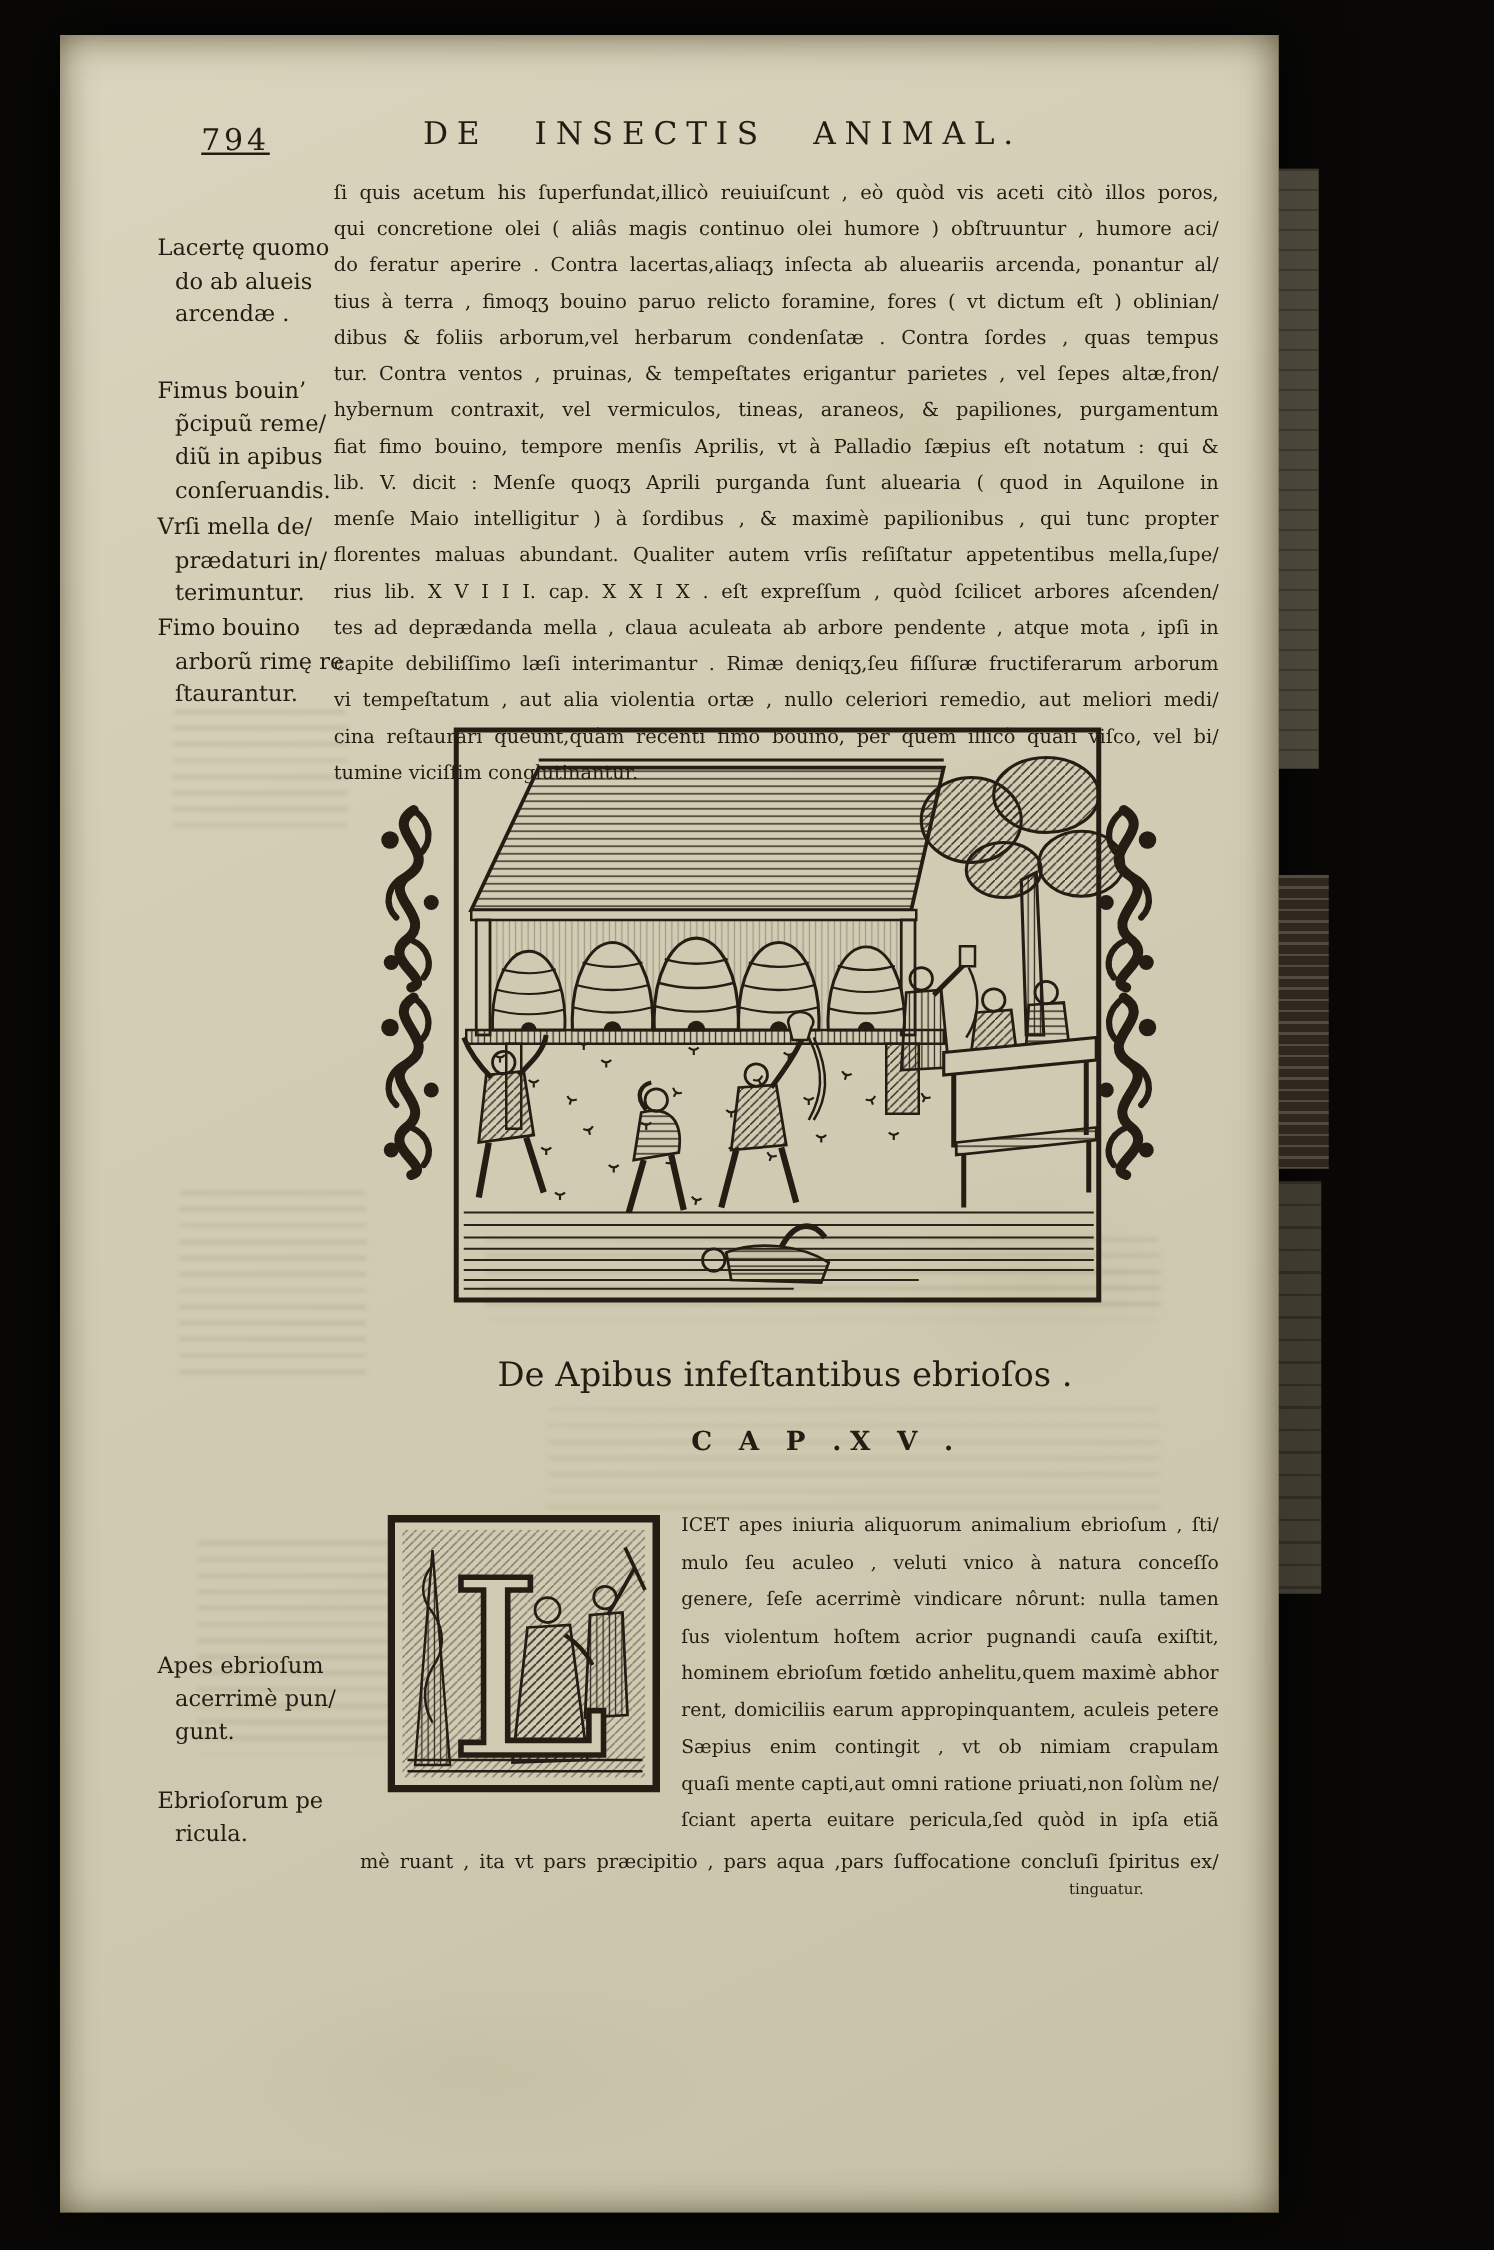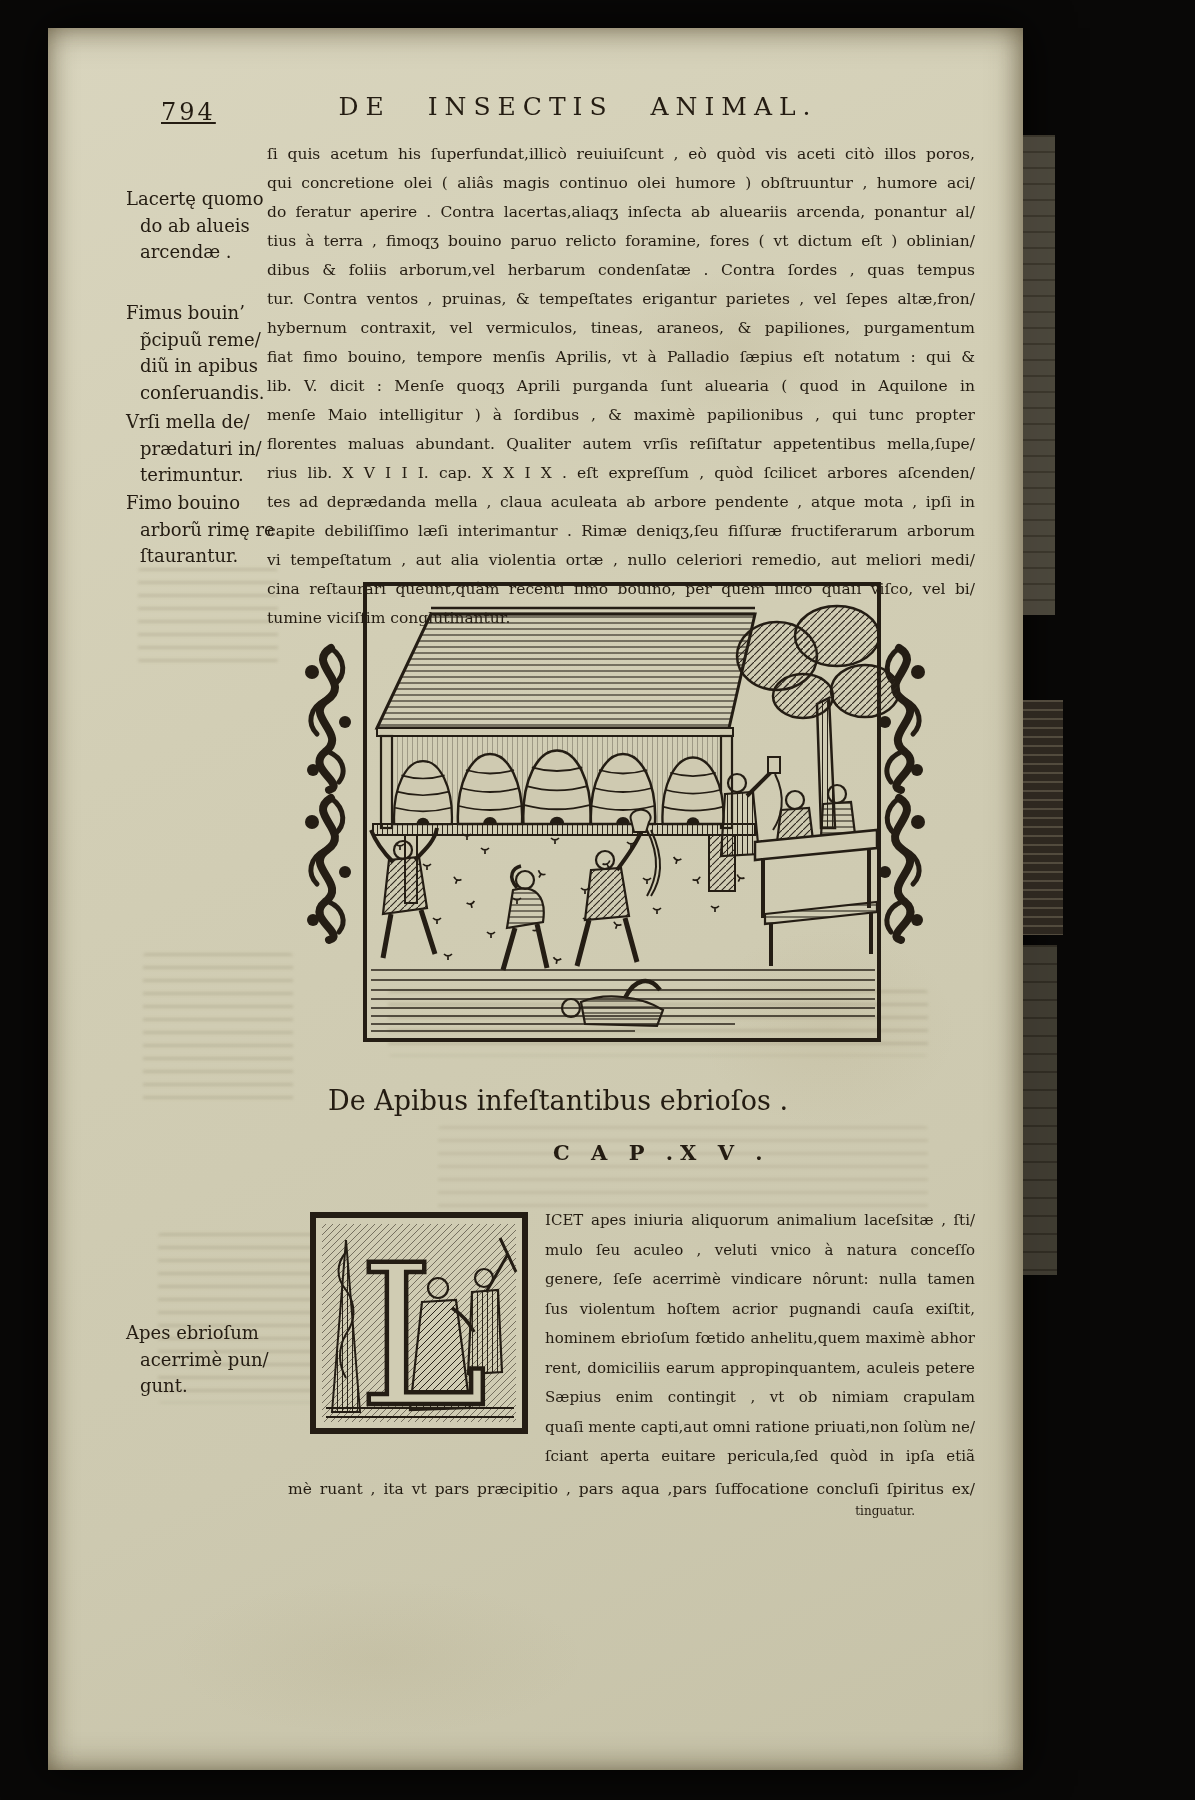--- a/index.html
+++ b/index.html
@@ -26,21 +26,21 @@
   .runtitle{position:absolute;left:250px;top:64px;width:560px;text-align:center;
     font-size:25px;font-weight:normal;letter-spacing:7px;word-spacing:22px;}
   .maintext{position:absolute;left:219px;top:112px;width:708px;font-size:15.5px;}
   .tline{height:29px;line-height:29px;overflow:hidden;text-align:justify;text-align-last:justify;white-space:normal;}
   .tline.noj{text-align-last:left;}
   .mnote{position:absolute;left:78px;width:152px;font-size:18px;line-height:26.5px;
     padding-left:14px;text-indent:-14px;}
   .mnote div{text-indent:0;padding-left:0;}
   .mnote .first{margin-left:-14px;}
   .woodcut{position:absolute;left:237px;top:550px;}
-  .sectitle{position:absolute;left:280px;top:1057px;width:600px;text-align:left;font-size:27px;}
+  .sectitle{position:absolute;left:280px;top:1057px;width:600px;text-align:center;font-size:27px;}
   .capline{position:absolute;left:505px;top:1112px;display:flex;
     font-size:21px;font-weight:bold;letter-spacing:7px;}
   .dropcap{position:absolute;left:262px;top:1184px;}
   .chtext{position:absolute;left:497px;top:1178px;width:430px;font-size:15px;}
   .chline{height:29.5px;line-height:29.5px;overflow:hidden;text-align:justify;text-align-last:justify;}
   .fullline{position:absolute;left:240px;top:1447px;width:687px;font-size:15.5px;
     height:29px;line-height:29px;overflow:hidden;text-align:justify;text-align-last:justify;}
   .lastword{position:absolute;left:240px;top:1476px;width:687px;text-align:right;
     padding-right:0;box-sizing:border-box;font-size:12px;}
   .lastword span{margin-right:60px;}
@@ -108,20 +108,24 @@
   </div>
   <div class="mnote" style="top:462px;">
     <div class="first">Fimo bouino</div>
     <div>arborũ rimę re</div>
     <div>ſtaurantur.</div>
   </div>
   <div class="mnote" style="top:1292px;">
     <div class="first">Apes ebrioſum</div>
     <div>acerrimè pun/</div>
     <div>gunt.</div>
+  </div>
+  <div class="mnote" style="top:1400px;">
+    <div class="first">Ebrioſorum pe</div>
+    <div>ricula.</div>
   </div>
 
   <svg class="woodcut" width="660" height="468" viewBox="0 0 660 468">
     <defs>
       <pattern id="w-hh" width="6" height="6" patternUnits="userSpaceOnUse">
         <path d="M0,3 H6" stroke="#2a231a" stroke-width="1.1"></path>
       </pattern>
       <pattern id="w-hd" width="7" height="7" patternUnits="userSpaceOnUse">
         <path d="M0,7 L7,0" stroke="#2a231a" stroke-width="1.1"></path>
       </pattern>
@@ -295,21 +299,21 @@
       <path d="M142,96 C154,104 160,112 164,120" stroke-width="3.5"></path>
       <circle cx="174" cy="66" r="9" stroke-width="2.2"></circle>
       <path d="M162,80 L188,78 L192,160 L158,162 Z" fill="url(#d-hv)" stroke-width="2.2"></path>
       <path d="M176,80 C186,64 192,52 198,42 M190,26 L206,60" stroke-width="3"></path>
       <path d="M16,196 H204 M16,205 H204" stroke-width="2"></path>
     </g>
     <text x="48" y="192" font-size="195" font-family="DejaVu Serif, Liberation Serif, serif" fill="#d0ccb3" stroke="#241d14" stroke-width="4.5">L</text>
   </svg>
 
   <div class="chtext">
-    <div class="chline">ICET  apes iniuria aliquorum animalium laceſsitæ , ſti/</div>
+    <div class="chline">ICET  apes iniuria aliquorum animalium ebrioſum , ſti/</div>
     <div class="chline">mulo ſeu aculeo , veluti vnico à natura conceſſo armorum</div>
     <div class="chline">genere, ſeſe acerrimè vindicare nôrunt: nulla tamen aduer/</div>
     <div class="chline">ſus violentum hoſtem acrior pugnandi cauſa exiſtit, quàm</div>
     <div class="chline">hominem ebrioſum fœtido anhelitu,quem maximè abhor</div>
     <div class="chline">rent, domiciliis earum appropinquantem, aculeis petere .</div>
     <div class="chline">Sæpius enim contingit , vt ob nimiam crapulam homines</div>
     <div class="chline">quaſi mente capti,aut omni ratione priuati,non ſolùm ne/</div>
     <div class="chline">ſciant aperta euitare pericula,ſed quòd in ipſa etiã celerri/</div>
   </div>
   <div class="fullline">mè ruant , ita vt pars præcipitio , pars aqua ,pars ſuffocatione concluſi ſpiritus ex/</div>

